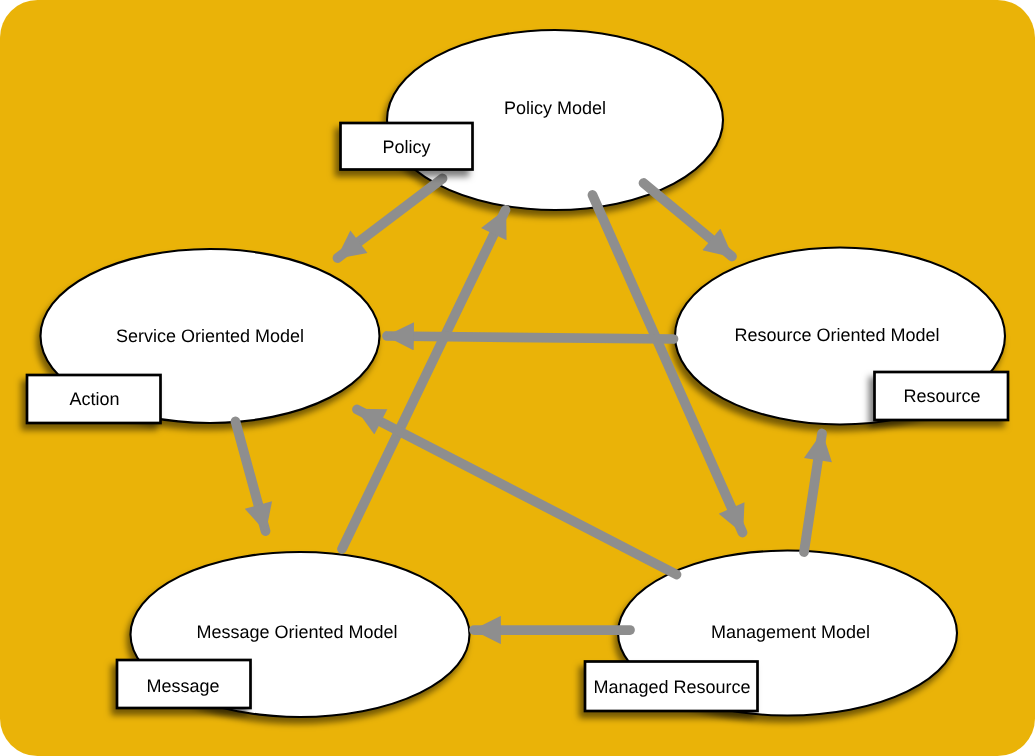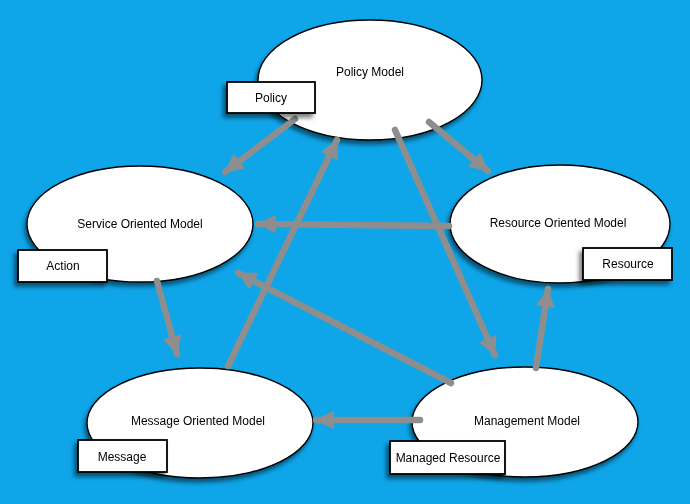--- a/index.html
+++ b/index.html
@@ -4,22 +4,23 @@
 <style>
   html, body {
     margin: 0;
     padding: 0;
     background: #ffffff;
   }
   .stage {
     position: relative;
     width: 690px;
     height: 504px;
-    background: #0ea5e9;
+    background: #eab308;
     overflow: hidden;
+    border-radius: 25px;
   }
   svg text {
     font-family: "Liberation Sans", "DejaVu Sans", sans-serif;
     font-size: 12px;
     fill: #000000;
   }
   .node-ellipse {
     fill: #ffffff;
     stroke: #000000;
     stroke-width: 1.4;

